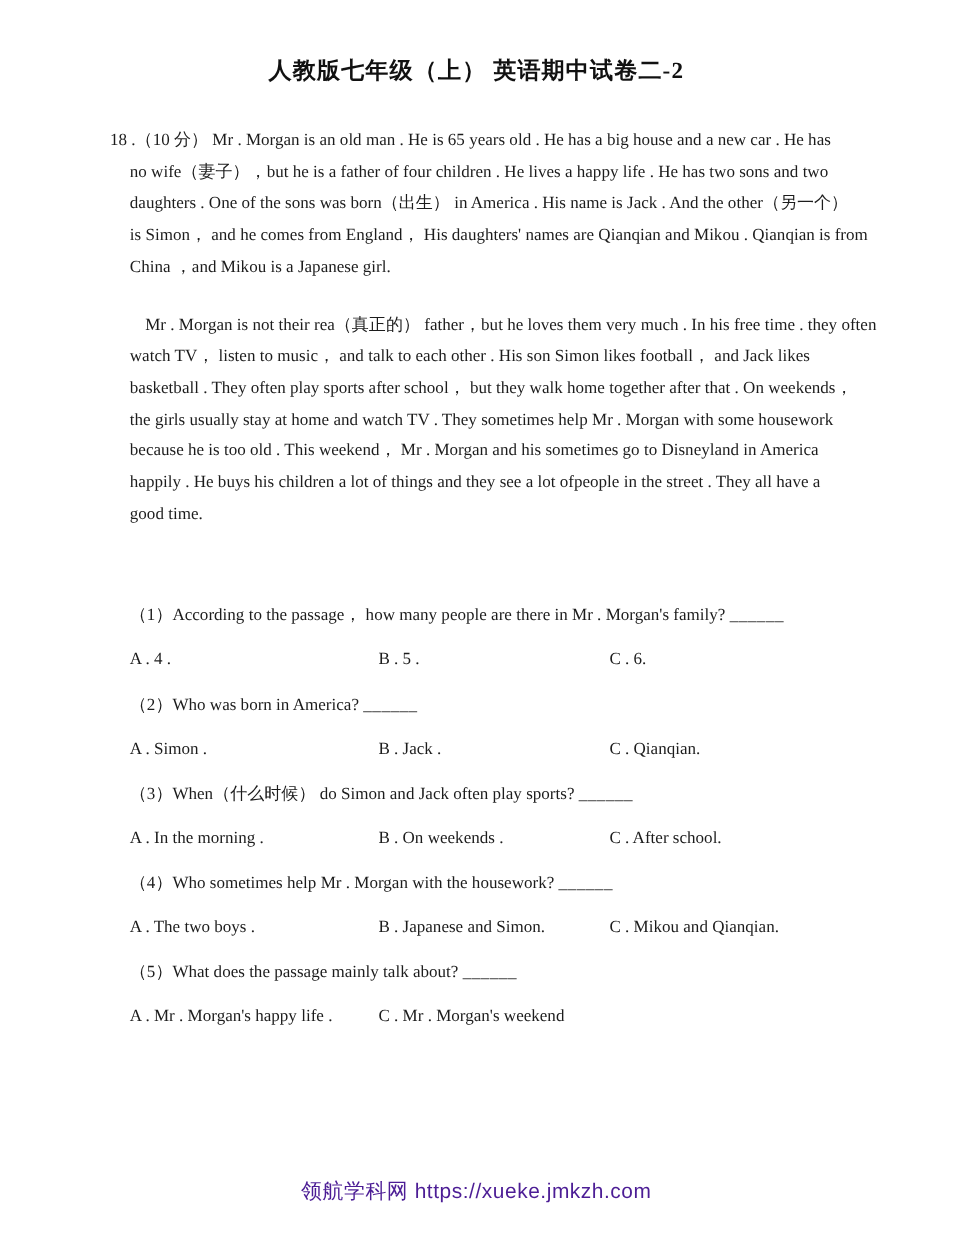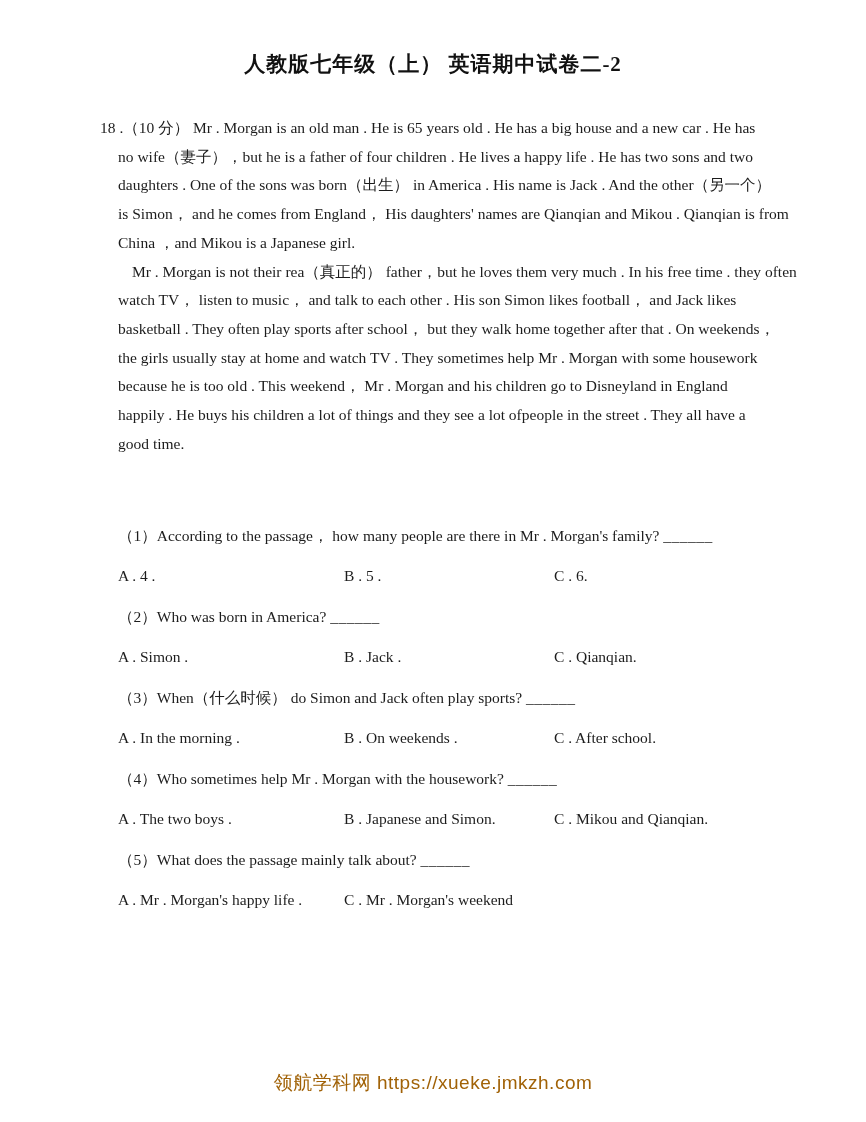--- a/index.html
+++ b/index.html
@@ -23,21 +23,21 @@
   }
   .passage{
     margin:36px 70px 0 118px;
     font-size:15.5px;
   }
   .para .line{
     line-height:28.7px;
     white-space:nowrap;
   }
   .para1 .line:first-child{ margin-left:-18px; }
-  .para2{ margin-top:0; }
+  .para2{ margin-top:24px; }
   .para2 .line:first-child{ margin-left:14px; }
   .questions{
     margin:68px 60px 0 118px;
     font-size:15.5px;
   }
   .question{ margin-bottom:0; }
   .q-prompt{
     line-height:20px;
     margin-bottom:20px;
     white-space:nowrap;
@@ -54,21 +54,21 @@
   .q-options .opt:nth-child(2){ min-width:196px; }
   .q-options .opt:nth-child(3){ min-width:0; }
   .footer{
     position:absolute;
     left:0;
     bottom:26px;
     width:100%;
     text-align:center;
     font-family:"Liberation Sans","DejaVu Sans",sans-serif;
     font-size:19px;
-    color:#a16207;
+    color:#4c1d95;
     letter-spacing:0.5px;
   }
 </style>
 </head>
 <body>
 
 <div class="page">
 
   <h1 class="title">人教版七年级（上） 英语期中试卷二-2</h1>
 
@@ -78,21 +78,21 @@
         <div class="line">no wife（妻子），but he is a father of four children . He lives a happy life . He has two sons and two</div>
         <div class="line">daughters . One of the sons was born（出生）  in America . His name is Jack . And the other（另一个）</div>
         <div class="line">is Simon， and he comes from England， His daughters' names are Qianqian and Mikou . Qianqian is from</div>
         <div class="line">China ，and Mikou is a Japanese girl.</div>
       </div>
     <div class="para para2">
         <div class="line">Mr . Morgan is not their rea（真正的）  father，but he loves them very much . In his free time . they often</div>
         <div class="line">watch TV， listen to music， and talk to each other . His son Simon likes football， and Jack likes</div>
         <div class="line">basketball  . They often play sports after school， but they walk home together after that . On weekends，</div>
         <div class="line">the girls usually stay at home and watch TV . They sometimes help Mr . Morgan with some housework</div>
-        <div class="line">because he is too old . This weekend， Mr . Morgan and his children go to Disneyland in England</div>
+        <div class="line">because he is too old . This weekend， Mr . Morgan and his sometimes go to Disneyland in America</div>
         <div class="line">happily  . He buys his children a lot of things and they see a lot ofpeople in the street . They all have a</div>
         <div class="line">good time.</div>
       </div>
   </div>
 
   <div class="questions">
       <div class="question">
         <div class="q-prompt">（1）According to the passage， how many people are there in Mr . Morgan's family? <span class="blank">______</span></div>
         <div class="q-options">
           <div class="opt">A . 4 .</div>

